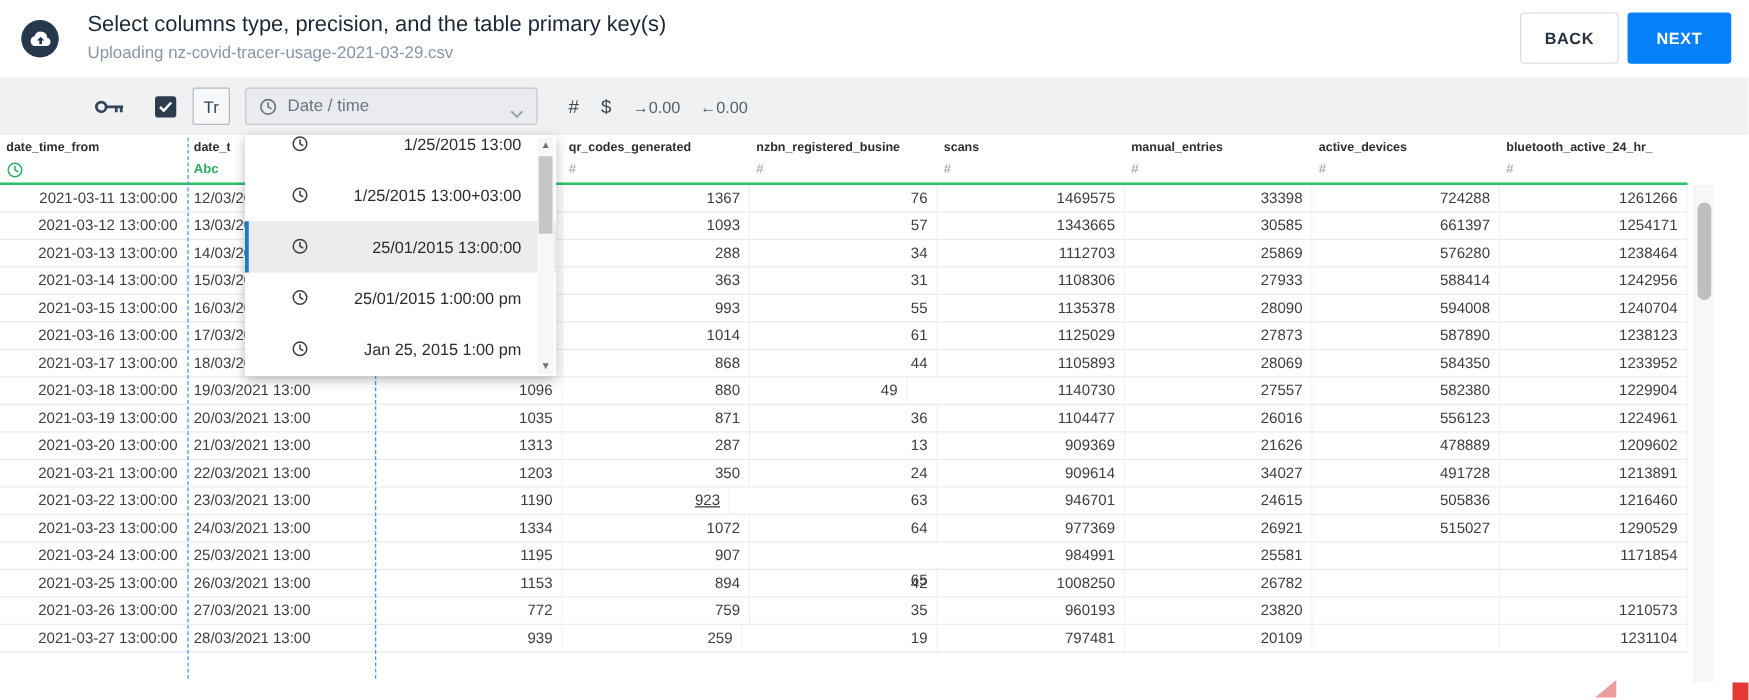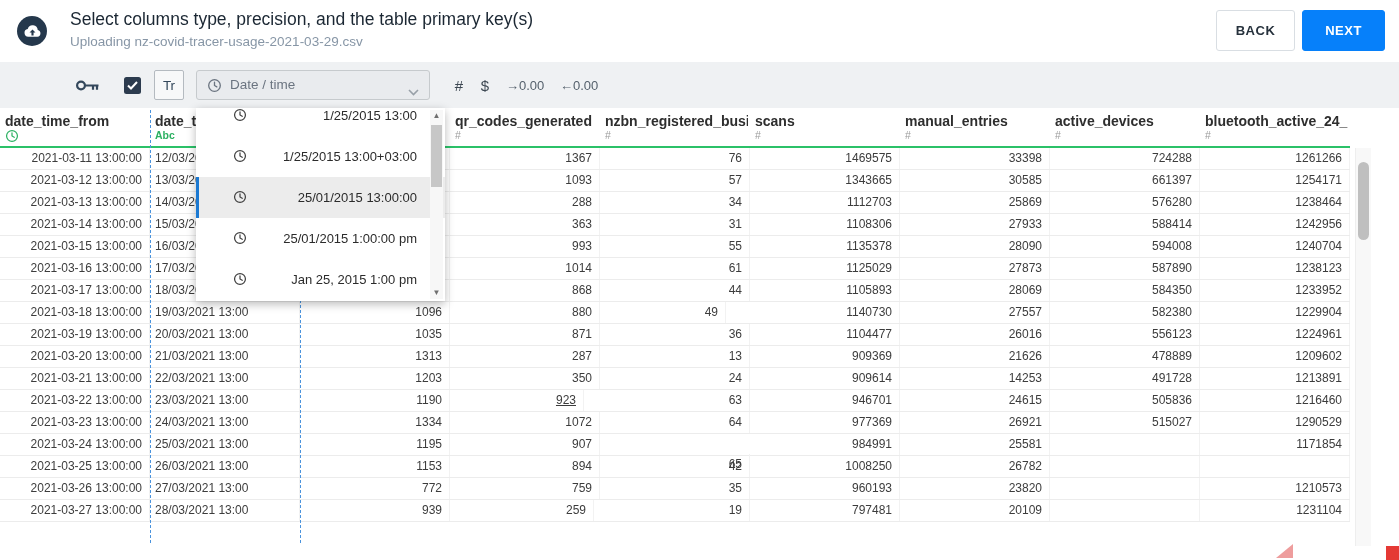--- a/index.html
+++ b/index.html
@@ -31,21 +31,21 @@
   .tb-hash{left:450px;top:12px;width:18px;height:22px;font-size:15px;font-weight:500;color:#3d4852;cursor:pointer;}
   .tb-dollar{left:476px;top:12px;width:18px;height:22px;font-size:15px;font-weight:500;color:#3d4852;cursor:pointer;}
   .tb-prec{top:14px;height:18px;font-size:13px;color:#55616c;cursor:pointer;white-space:nowrap;}
   .tb-prec.inc{left:506px;}
   .tb-prec.dec{left:560px;}
 
   
   .grid{position:absolute;left:0;top:108px;width:1399px;height:452px;background:#fff;}
   .thead{position:absolute;left:0;top:0;width:1350px;height:38px;}
   .hcell{position:absolute;top:0;width:150px;height:38px;box-sizing:border-box;cursor:pointer;}
-  .hname{position:absolute;left:5px;top:5px;font-size:14px;font-weight:700;color:#2e2e2e;white-space:nowrap;
+  .hname{position:absolute;left:5px;top:5px;font-size:10px;font-weight:700;color:#2e2e2e;white-space:nowrap;
     overflow:hidden;max-width:143px;}
   .htype{position:absolute;left:5px;top:21px;font-size:10.5px;line-height:12px;}
   .htype.green{color:#2bb061;font-weight:700;}
   .htype.gray{color:#9b9b9b;font-weight:400;}
   .green-line{position:absolute;left:0;top:38px;width:1350px;height:2px;background:#2bc168;}
   .tbody{position:absolute;left:0;top:40px;width:1350px;}
   .trow{position:relative;width:1350px;height:22px;box-sizing:border-box;border-bottom:1px solid #ececec;}
   .tcell{position:absolute;top:0;width:150px;height:21px;line-height:21px;font-size:12px;color:#3c3c3c;
     box-sizing:border-box;border-right:1px solid #f2f2f2;white-space:nowrap;overflow:hidden;}
   .tcell.right{text-align:right;padding-right:7px;}
@@ -282,21 +282,21 @@
           <div class="tcell right" style="left: 1050px;">478889</div>
           <div class="tcell right" style="left: 1200px;">1209602</div>
         </div>
         <div class="trow">
           <div class="tcell right" style="left: 0px;">2021-03-21 13:00:00</div>
           <div class="tcell left" style="left: 150px;">22/03/2021 13:00</div>
           <div class="tcell right" style="left: 300px;">1203</div>
           <div class="tcell right" style="left: 450px;">350</div>
           <div class="tcell right" style="left: 600px;">24</div>
           <div class="tcell right" style="left: 750px;">909614</div>
-          <div class="tcell right" style="left: 900px;">14253</div>
+          <div class="tcell right" style="left: 900px;">34027</div>
           <div class="tcell right" style="left: 1050px;">491728</div>
           <div class="tcell right" style="left: 1200px;">1213891</div>
         </div>
         <div class="trow">
           <div class="tcell right" style="left: 0px;">2021-03-22 13:00:00</div>
           <div class="tcell left" style="left: 150px;">23/03/2021 13:00</div>
           <div class="tcell right" style="left: 300px;">1190</div>
           <div class="tcell right" style="left: 434px; text-decoration: underline;">923</div>
           <div class="tcell right" style="left: 600px;">63</div>
           <div class="tcell right" style="left: 750px;">946701</div>

